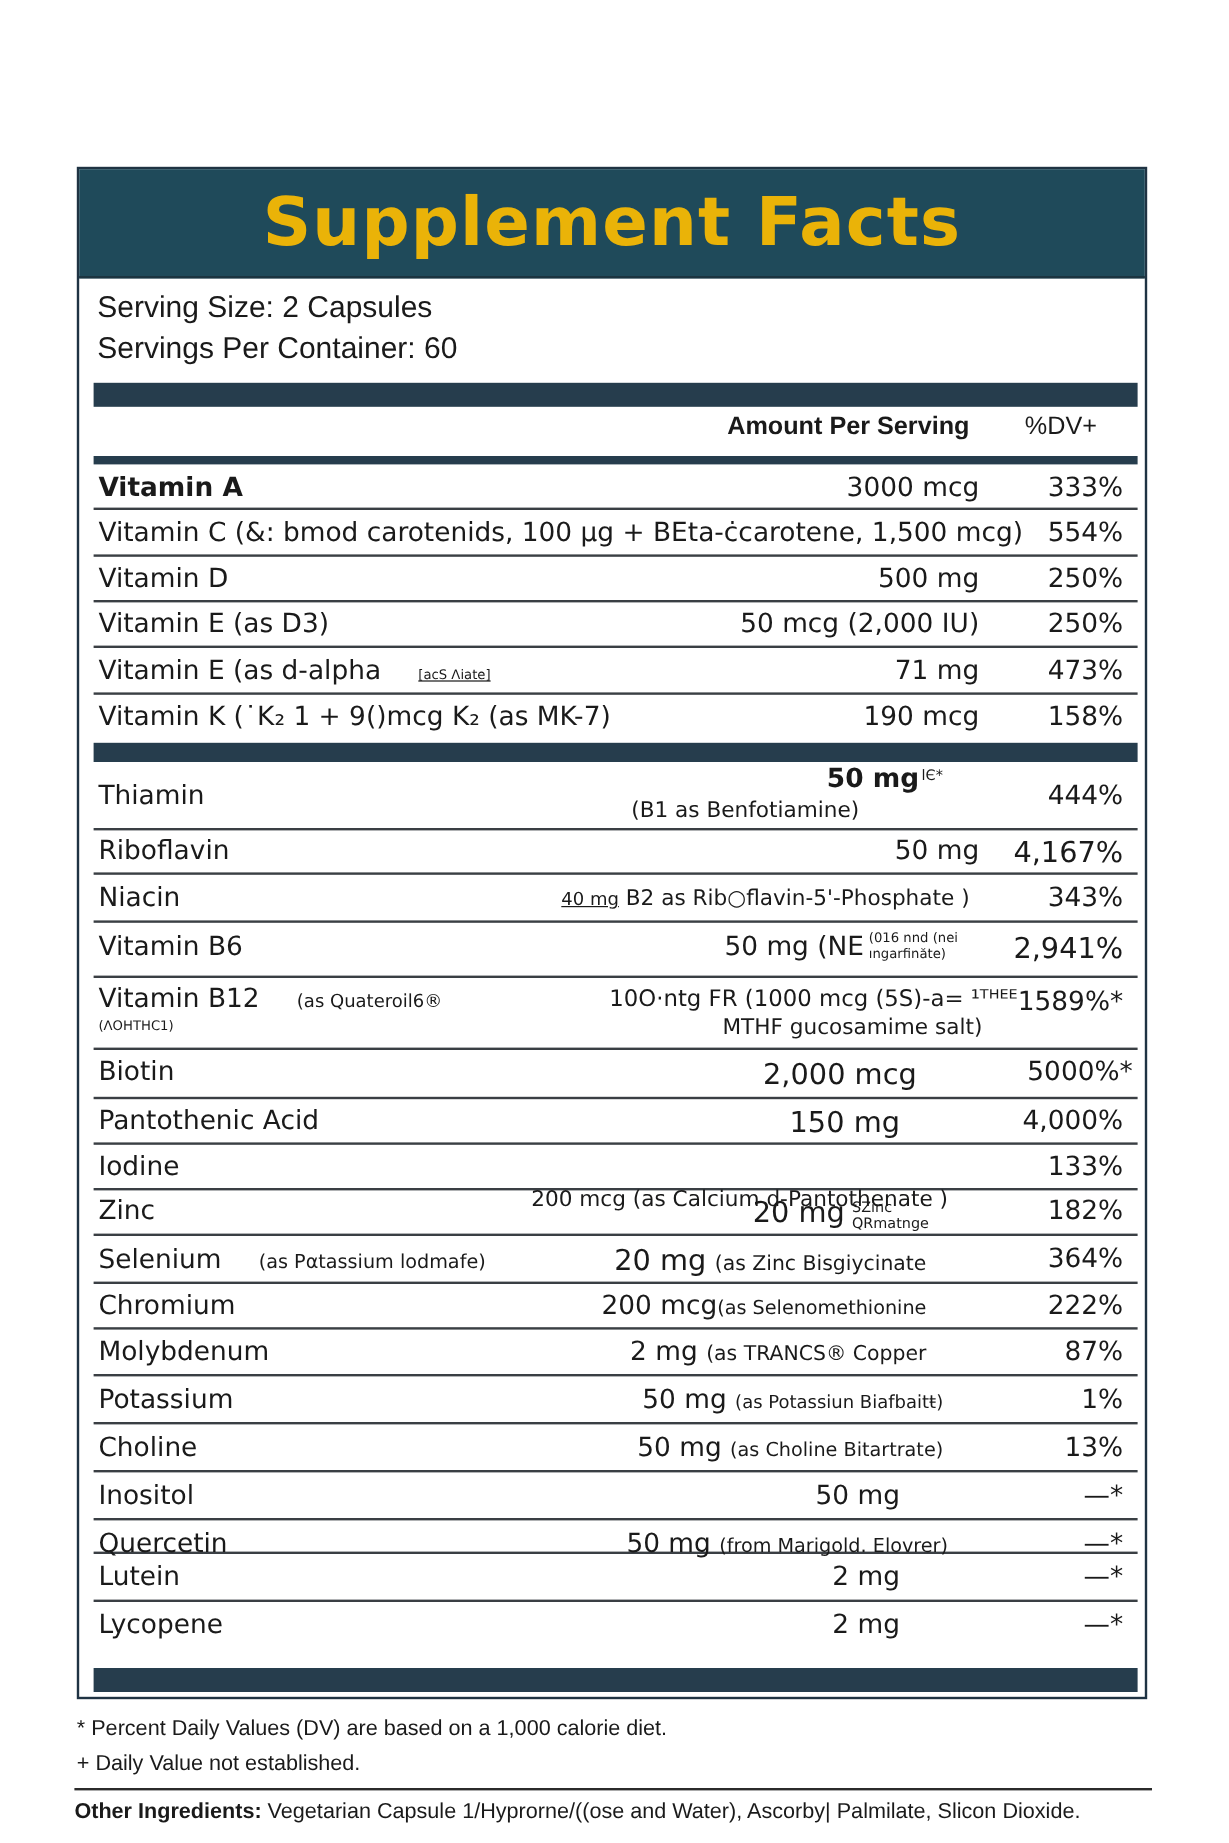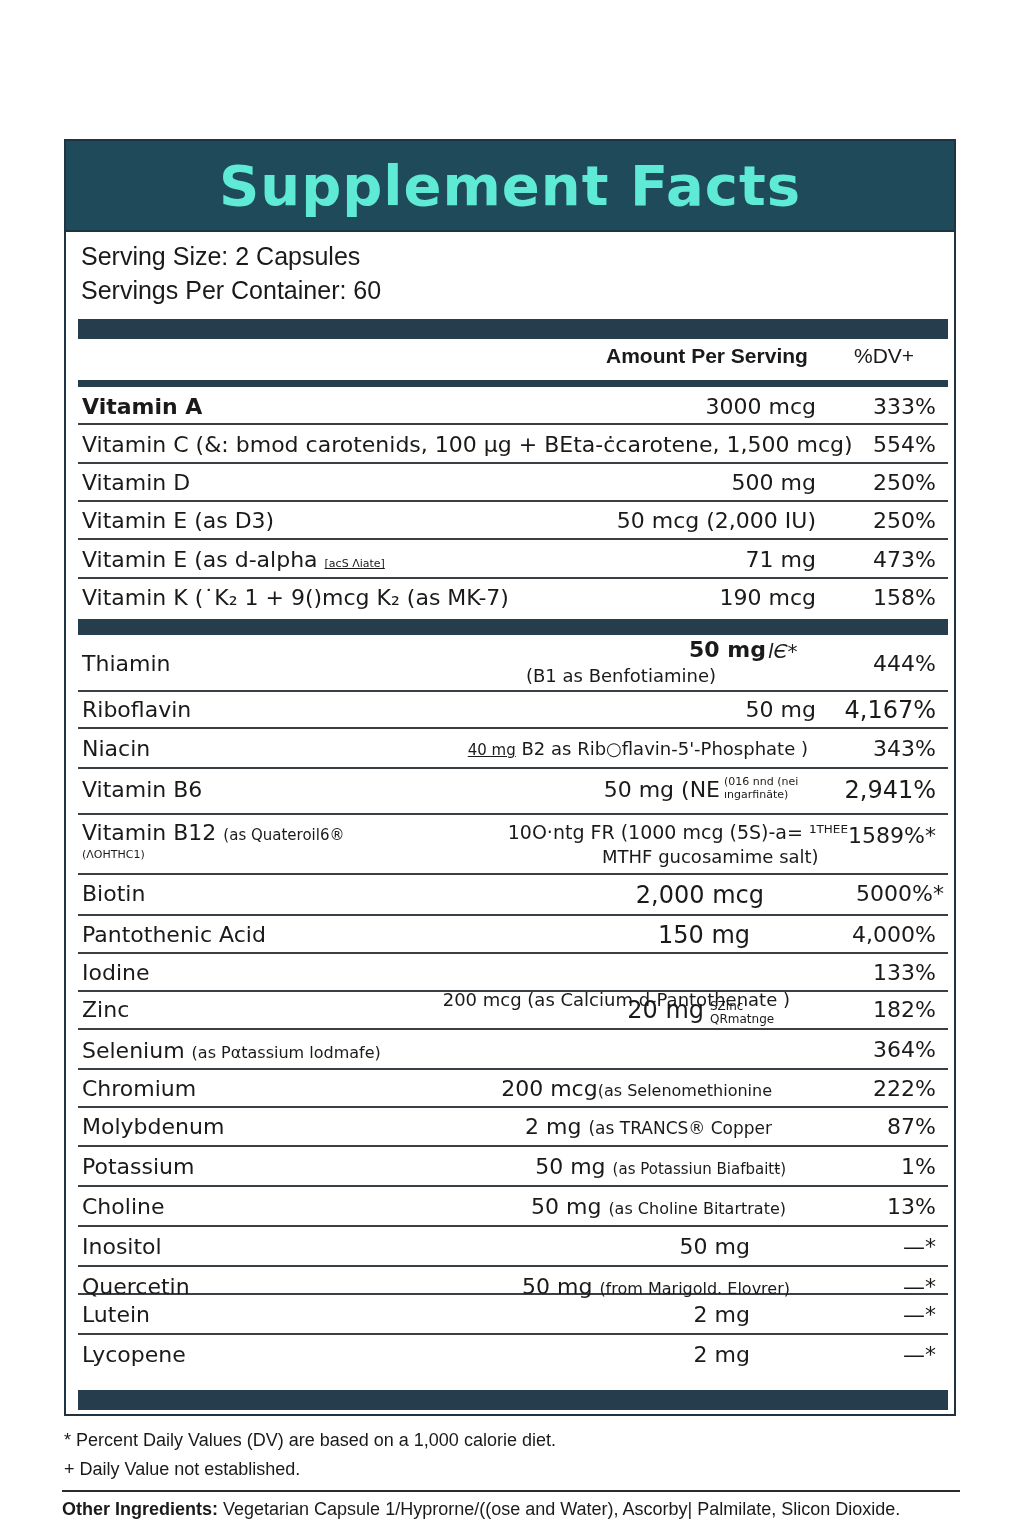--- a/index.html
+++ b/index.html
@@ -4,37 +4,37 @@
 <style>
   html, body { margin: 0; padding: 0; background: #ffffff; }
   body { width: 1024px; height: 1536px; position: relative; overflow: hidden;
          font-family: "DejaVu Sans", "Liberation Sans", sans-serif; color: #1a1a1a; }
   .panel { position: absolute; left: 64px; top: 139px; width: 892px; height: 1277px;
            border: 2px solid #1f3343; box-sizing: border-box; background: #fff; }
   .title-bar { position: absolute; left: 0; top: 0; width: 100%; height: 89px;
                background: #1f4a5a; border-bottom: 2px solid #1b3440; display: flex;
                align-items: center; justify-content: center; }
   .title { font-family: "DejaVu Sans", sans-serif; font-weight: bold; font-size: 56px;
-           color: #5eead4; letter-spacing: 1px; }
+           color: #eab308; letter-spacing: 1px; }
   .serving { position: absolute; left: 15px; top: 98px; font-size: 25px; line-height: 34px;
              font-family: "Liberation Sans", sans-serif; color: #1a1a1a; }
   .thick-bar { position: absolute; left: 12px; width: 870px; background: #263d4d; }
   .bar1 { top: 178px; height: 20px; }
   .bar2 { top: 239px; height: 7px; }
   .bar3 { top: 478px; height: 16px; }
   .bar4 { top: 1249px; height: 20px; }
   .col-head { position: absolute; top: 203px; font-size: 21px; font-weight: bold;
               font-family: "Liberation Sans", sans-serif; }
   .col-amount { left: 540px; }
   .col-dv { left: 788px; font-weight: normal; }
   .rows { position: absolute; left: 12px; width: 870px; }
   .row { position: relative; border-bottom: 2px solid #3a3f44; box-sizing: border-box; }
   .row:last-child { border-bottom: none; }
   .name { position: absolute; left: 4px; font-size: 22px; white-space: nowrap; text-align: center; }
-  .name small { font-size: 16px; }
+  .name small { font-size: 16px; margin-left: 24px; }
   .amount { position: absolute; right: 132px; font-size: 22px; white-space: nowrap; text-align: right; }
   .amount small { font-size: 17px; }
   .dv { position: absolute; right: 12px; font-size: 22px; white-space: nowrap; text-align: right; }
   .bold { font-weight: bold; }
   .sub { position: absolute; font-size: 18px; white-space: nowrap; }
   .footnotes { position: absolute; left: 64px; top: 1426px; font-size: 18px; line-height: 29px;
                font-family: "Liberation Sans", sans-serif; }
   .rule { position: absolute; left: 62px; top: 1490px; width: 898px; height: 2px; background: #2b2b2b; }
   .other { position: absolute; left: 62px; top: 1499px; font-size: 18px; white-space: nowrap;
            font-family: "Liberation Sans", sans-serif; }
@@ -90,21 +90,21 @@
     </div>
   </div>
 
   <div class="thick-bar bar3"></div>
 
   <div class="rows" style="top:494px;">
 
     <div class="row" style="height:57px;">
       <span class="name" style="top:16px;">Thiamin</span>
       <span class="amount bold" style="top:2px;right:182px;">50 mg</span>
-      <span class="sub" style="top:4px;left:690px;font-size:20px;font-style:italic;">lЄ*</span>
+      <span class="sub" style="top:4px;left:690px;font-size:12px;">lЄ*</span>
       <span class="sub" style="top:30px;left:448px;">(B1  as Benfotiamine)</span>
       <span class="dv" style="top:16px;">444%</span>
     </div>
 
     <div class="row" style="height:37px;">
       <span class="name" style="top:5px;">Riboflavin</span>
       <span class="amount" style="top:5px;">50 mg</span>
       <span class="dv" style="top:4px;font-size:24px;">4,167%</span>
     </div>
 
@@ -149,20 +149,21 @@
 
     <div class="row" style="height:38px;">
       <span class="name" style="top:5px;">Zinc</span>
       <span class="amount" style="top:4px;right:244px;font-size:24px;">20 mg</span>
       <span class="sub" style="top:8px;left:632px;font-size:12px;width:60px;line-height:13px;white-space:normal;">SZinc QRmatnge</span>
       <span class="dv" style="top:5px;">182%</span>
     </div>
 
     <div class="row" style="height:40px;">
       <span class="name" style="top:8px;"><span>Selenium</span> <small>(as Pαtassium lodmafe)</small></span>
+      <span class="amount" style="top:6px;right:176px;"><span style="font-size:24px;">20 mg</span> <small>(as Zinc Bisgiycinate</small></span>
       <span class="dv" style="top:7px;">364%</span>
     </div>
 
     <div class="row" style="height:38px;">
       <span class="name" style="top:6px;">Chromium</span>
       <span class="amount" style="top:6px;right:176px;"><span>200 mcg</span><small style="font-size:16px;">(as Selenomethionine</small></span>
       <span class="dv" style="top:6px;">222%</span>
     </div>
 
     <div class="row" style="height:39px;">

